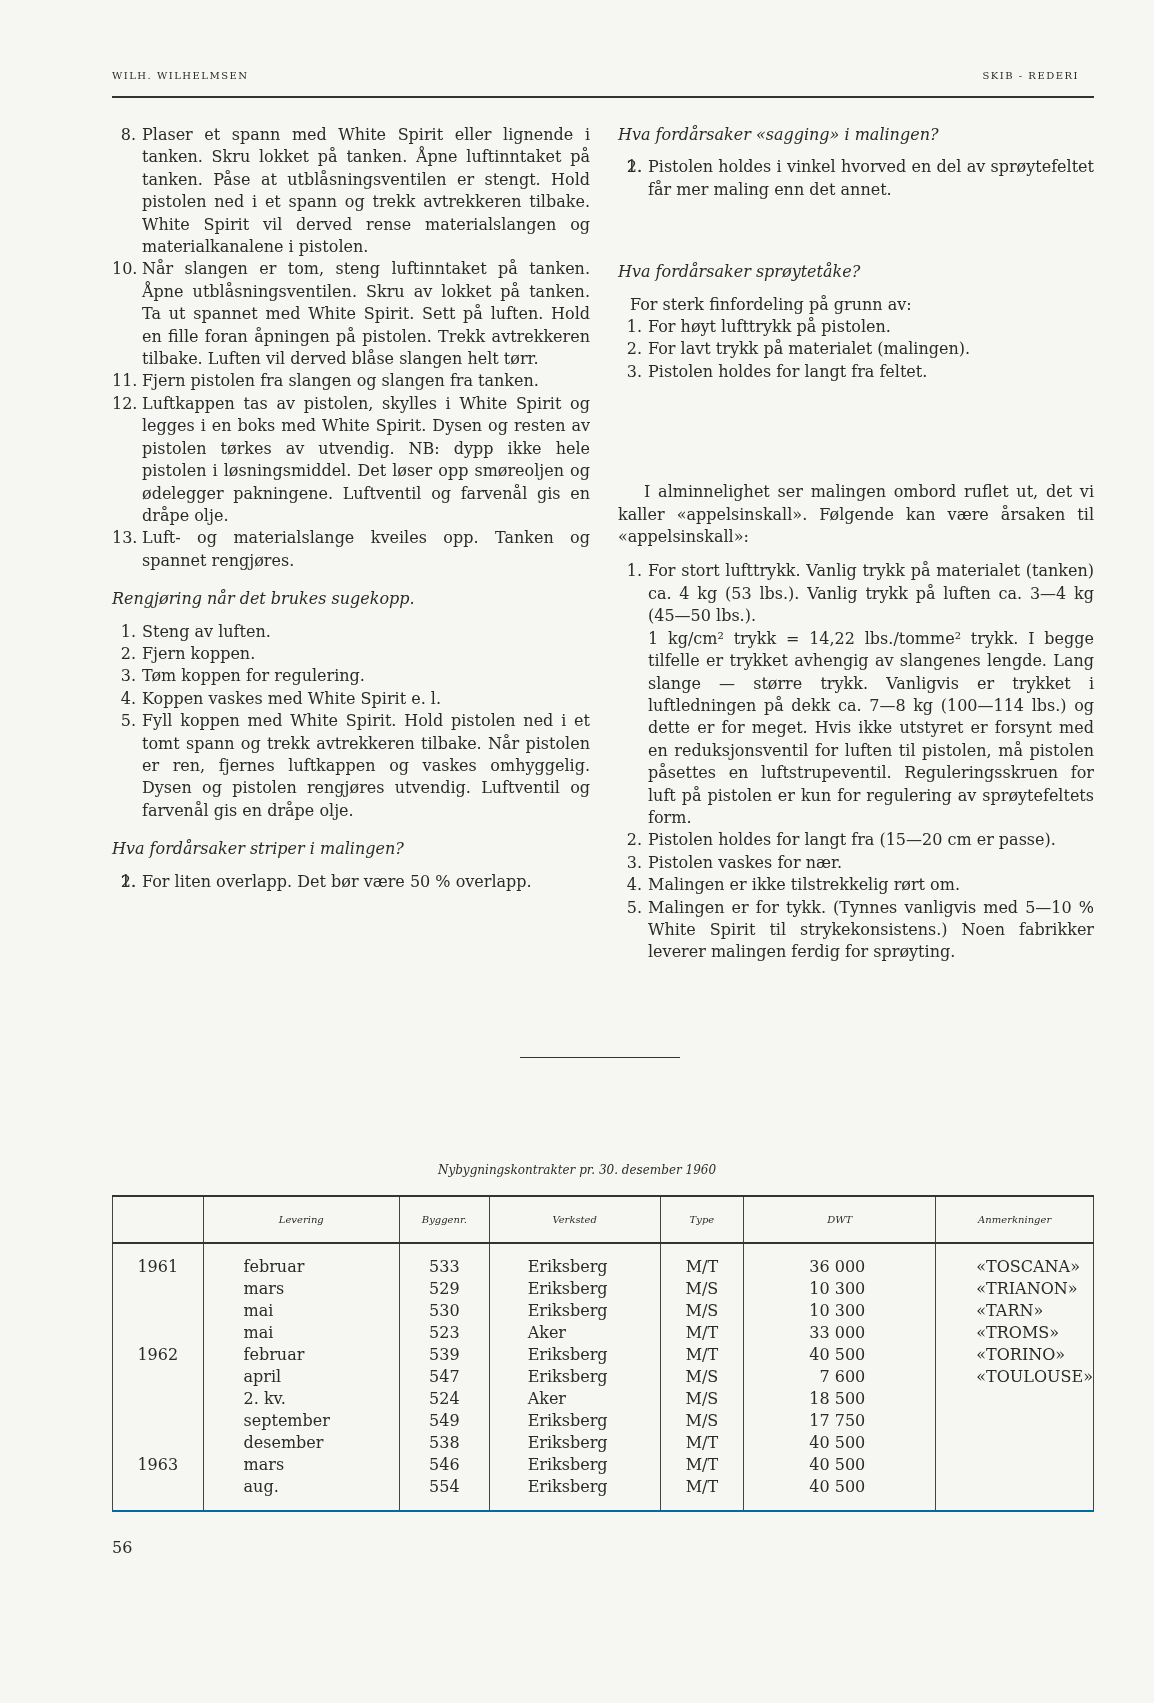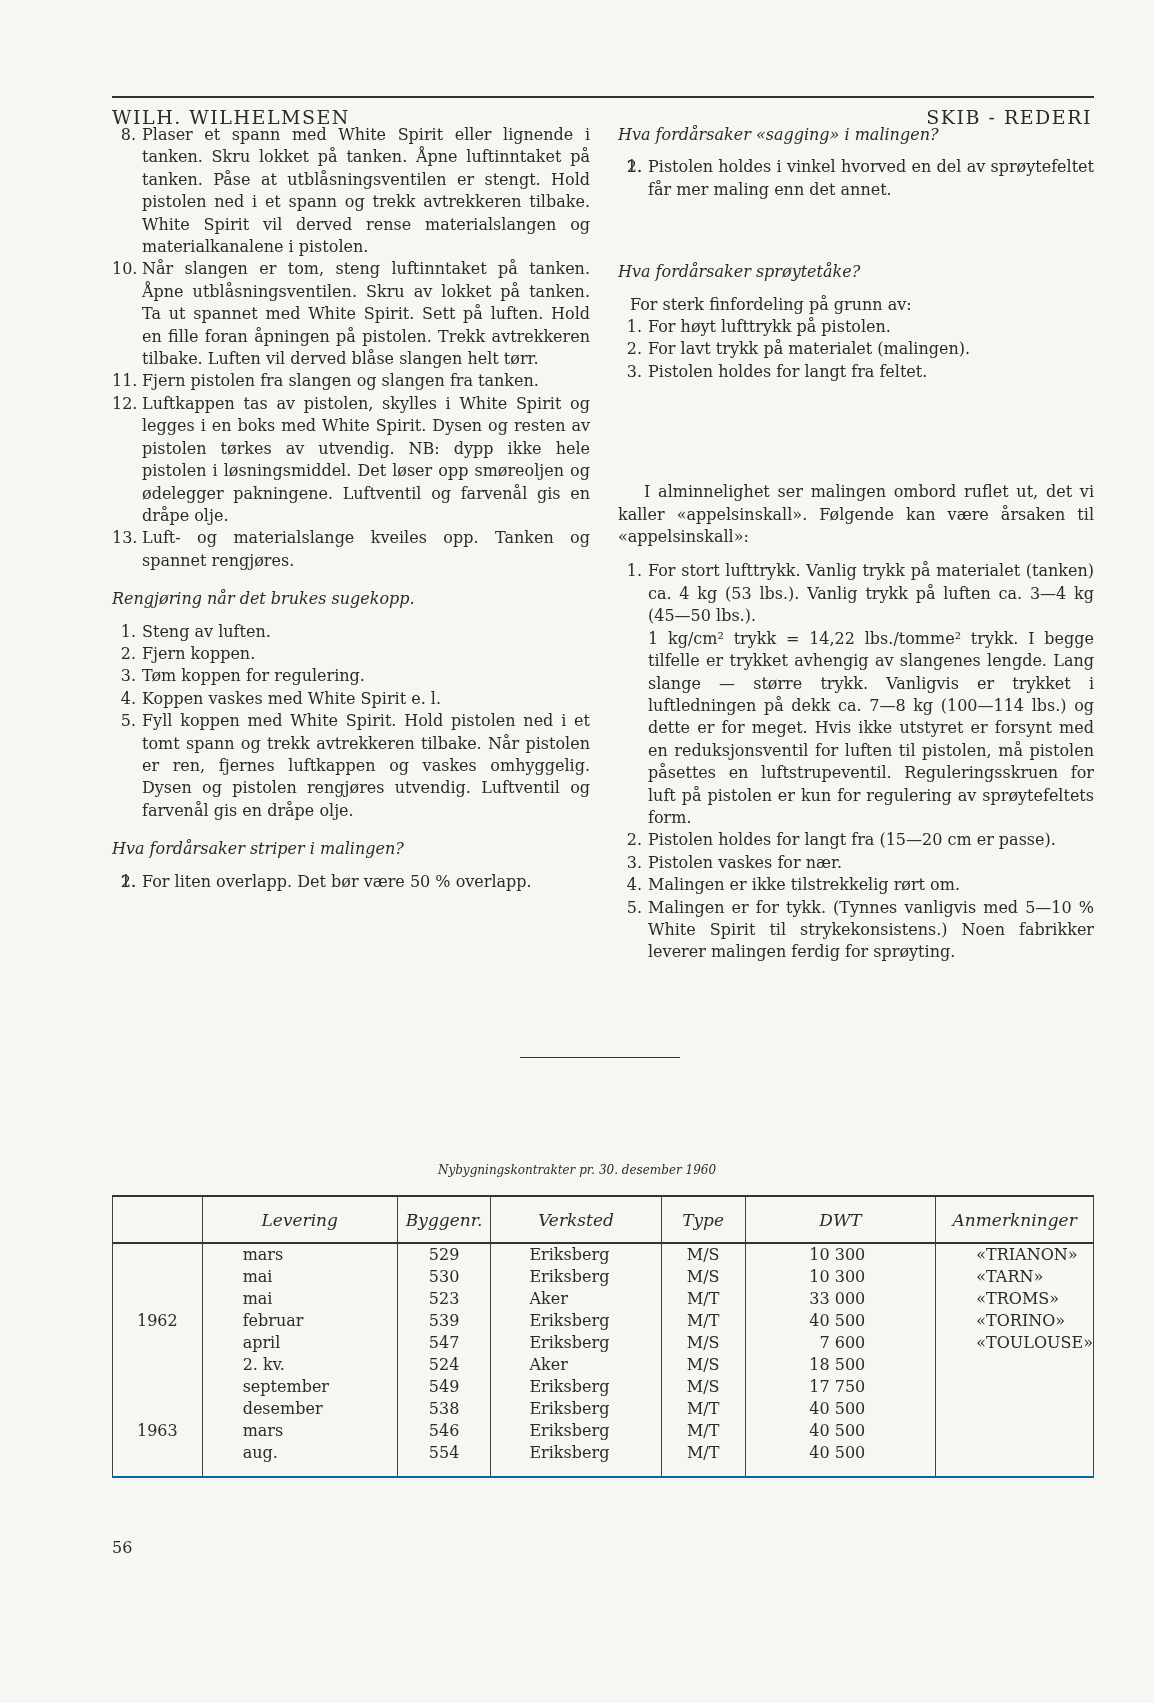--- a/index.html
+++ b/index.html
@@ -2,43 +2,43 @@
 <html><head>
 <meta charset="utf-8">
 <style>
   html, body { margin:0; padding:0; }
   body {
     width:1154px; height:1703px; background:#f6f6f3; position:relative;
     font-family:"DejaVu Serif","Liberation Serif",serif; color:#2a2a2a;
     overflow:hidden;
   }
   .header { position:absolute; left:112px; top:66px; width:980px; height:30px;
-    font-size:19px; letter-spacing:1.5px;margin-top:36px; }
+    font-size:10px; letter-spacing:1.5px; }
   .header .left { position:absolute; left:0; top:4px; }
-  .header .right { position:absolute; right:0; top:4px; }
+  .header .right { position:absolute; right:13px; top:4px; }
   .header-rule { position:absolute; left:112px; top:96px; width:982px; height:2px; background:#333; }
 
   .col { position:absolute; top:124px; width:478px; font-size:16px; line-height:22.4px; }
   .col.left { left:112px; }
   .col.right { left:618px; width:476px; }
 
   ol.items { list-style:none; margin:0; padding:0; }
   ol.items li { position:relative; padding-left:30px; text-align:justify; }
   ol.items li .num { position:absolute; left:0; width:24px; text-align:right; }
   .heading { font-style:italic; margin:16px 0 10px 0; }
   .intro { padding-left:12px; }
   .para { text-indent:26px; text-align:justify; margin-bottom:12px; }
 
   .sep-rule { position:absolute; left:520px; top:1057px; width:160px; height:1px; background:#333; }
 
   .table-title { position:absolute; left:0; width:1154px; top:1163px; text-align:center;
     font-style:italic; font-size:12px; }
   table.contracts { position:absolute; left:112px; top:1195px; width:982px;
     border-collapse:collapse; font-size:16px; }
-  table.contracts th { font-weight:normal; font-style:italic; font-size:17px;
+  table.contracts th { font-weight:normal; font-style:italic; font-size:10px;
     height:43px; border-top:2px solid #333; border-bottom:2px solid #333;
     border-left:1px solid #444; }
   table.contracts th:first-child, table.contracts td:first-child { border-left:1px solid #444; }
   table.contracts th:last-child, table.contracts td:last-child { border-right:1px solid #444; }
   table.contracts td { border-left:1px solid #444; padding:0; line-height:22px; vertical-align:top; }
   table.contracts tr.first td { padding-top:12px; }
   table.contracts tr.last td { padding-bottom:12px; border-bottom:2px solid #0369a1; }
   .c-year { width:95px; text-align:center; }
   .c-lev { width:166px; padding-left:40px !important; text-align:left; }
   .c-nr { width:95px; text-align:center; }
@@ -113,20 +113,29 @@
       <th class="c-year"></th>
       <th>Levering</th>
       <th>Byggenr.</th>
       <th>Verksted</th>
       <th>Type</th>
       <th>DWT</th>
       <th>Anmerkninger</th>
     </tr>
   </thead>
   <tbody id="table-body">
+      <tr class="first">
+        <td class="c-year">1961</td>
+        <td class="c-lev">februar</td>
+        <td class="c-nr">533</td>
+        <td class="c-verk">Eriksberg</td>
+        <td class="c-type">M/T</td>
+        <td class="c-dwt">36 000</td>
+        <td class="c-anm">«TOSCANA»</td>
+      </tr>
       <tr>
         <td class="c-year"></td>
         <td class="c-lev">mars</td>
         <td class="c-nr">529</td>
         <td class="c-verk">Eriksberg</td>
         <td class="c-type">M/S</td>
         <td class="c-dwt">10 300</td>
         <td class="c-anm">«TRIANON»</td>
       </tr>
       <tr>

